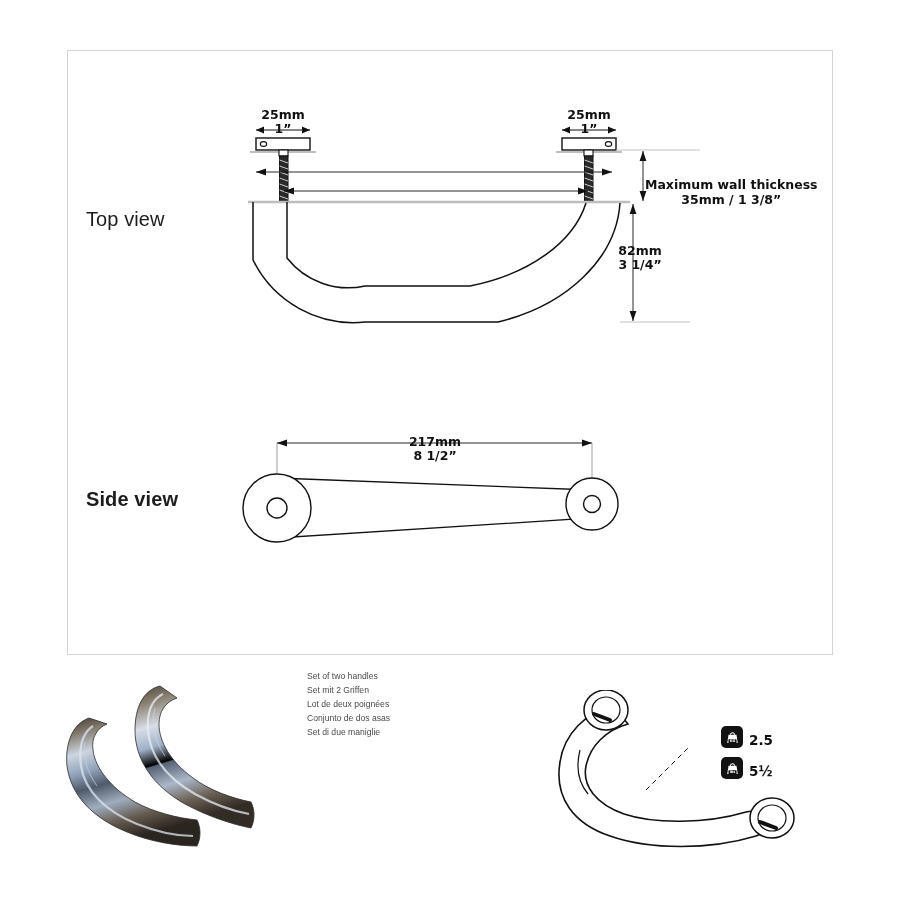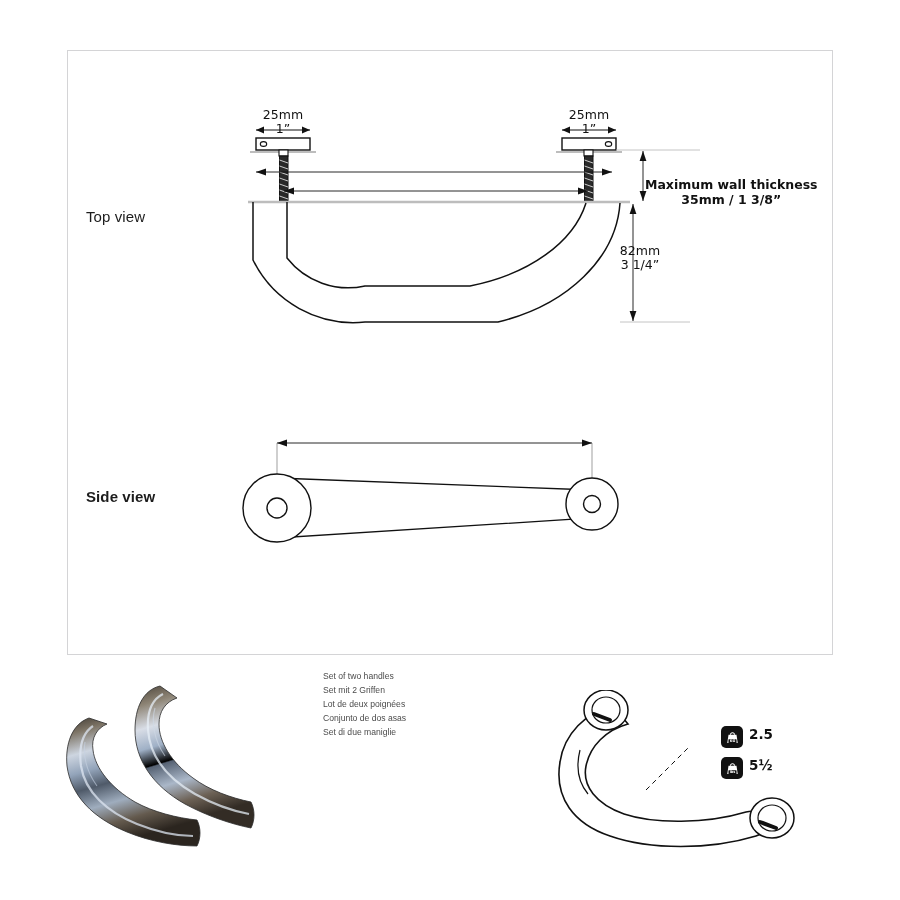--- a/index.html
+++ b/index.html
@@ -7,43 +7,43 @@
     width:900px;height:900px;background:#ffffff;
     font-family:"Liberation Sans", sans-serif;
     color:#1a1a1a;position:relative;overflow:hidden;
   }
   #stage{position:absolute;left:0;top:0;width:900px;height:900px;}
   .frame{
     position:absolute;left:67px;top:50px;width:766px;height:605px;
     border:1.5px solid #d4d4d6;box-sizing:border-box;background:#fff;
   }
   .viewlabel{
-    position:absolute;font-size:15px;color:#1c1c1c;
+    position:absolute;font-size:20px;color:#1c1c1c;
     font-family:"Liberation Sans", sans-serif;letter-spacing:0.1px;
     white-space:nowrap;
     text-align:center;
   }
   #top-view-label{left:86px;top:208px;}
   #side-view-label{left:86px;top:488px;font-weight:bold;}
   .dimtext{
-    position:absolute;font-size:12.5px;font-weight:normal;color:#111;
+    position:absolute;font-size:12.5px;font-weight:bold;color:#111;
     font-family:"DejaVu Sans", sans-serif;white-space:nowrap;
     text-align:center;line-height:1.14;
   }
   .note{
     position:absolute;font-size:12.5px;font-weight:bold;color:#111;
     font-family:"DejaVu Sans", sans-serif;white-space:nowrap;
     line-height:1.2;text-align:center;
   }
   .langblock{
     position:absolute;left:307px;top:670px;
     font-size:8.6px;color:#4b4b4b;line-height:1.62;
-    font-family:"Liberation Sans", sans-serif;white-space:nowrap;margin-left:16px;
-  }
-  .badge-row{position:absolute;display:flex;align-items:flex-start;gap:6px;padding-left:40px;}
+    font-family:"Liberation Sans", sans-serif;white-space:nowrap;
+  }
+  .badge-row{position:absolute;display:flex;align-items:flex-end;gap:6px;padding-left:40px;}
   #badge-kg{left:681px;top:726px;}
   #badge-lbs{left:681px;top:757px;}
   .badge-ico{
     width:22px;height:22px;background:#111;border-radius:5px;
     display:flex;flex-direction:column;align-items:center;justify-content:center;
     box-sizing:border-box;padding:2px 0 1px 0;
   }
   .badge-val{
     font-size:13.5px;font-weight:bold;color:#111;
     font-family:"DejaVu Sans", sans-serif;white-space:nowrap;
@@ -175,20 +175,24 @@
 
     <path d="M 277 58 L 592 70 L 592 98 L 277 118 Z" fill="#fff" stroke="#111" stroke-width="1.3"></path>
 
     <circle cx="277" cy="88" r="34" fill="#fff" stroke="#111" stroke-width="1.4"></circle>
     <circle cx="277" cy="88" r="10" fill="#fff" stroke="#111" stroke-width="1.4"></circle>
 
     <circle cx="592" cy="84" r="26" fill="#fff" stroke="#111" stroke-width="1.4"></circle>
     <circle cx="592" cy="84" r="8.5" fill="#fff" stroke="#111" stroke-width="1.4"></circle>
   </svg>
 
+  <div class="dimtext" id="dim-side-length-text" style="left:373px;top:435px;width:124px;">
+    <span>217mm</span><br>
+    <span>8 1/2”</span>
+  </div>
 
   <svg id="photo-handles" width="300" height="180" viewBox="0 0 300 180" style="position:absolute;left:55px;top:668px;">
     <defs>
       <linearGradient id="chromeA" x1="0" y1="0" x2="0.25" y2="1">
         <stop offset="0%" stop-color="#4a4238"></stop>
         <stop offset="14%" stop-color="#8d8475"></stop>
         <stop offset="30%" stop-color="#d8dde6"></stop>
         <stop offset="44%" stop-color="#9fb0c6"></stop>
         <stop offset="56%" stop-color="#5b6personally"></stop>
         <stop offset="57%" stop-color="#566273"></stop>

